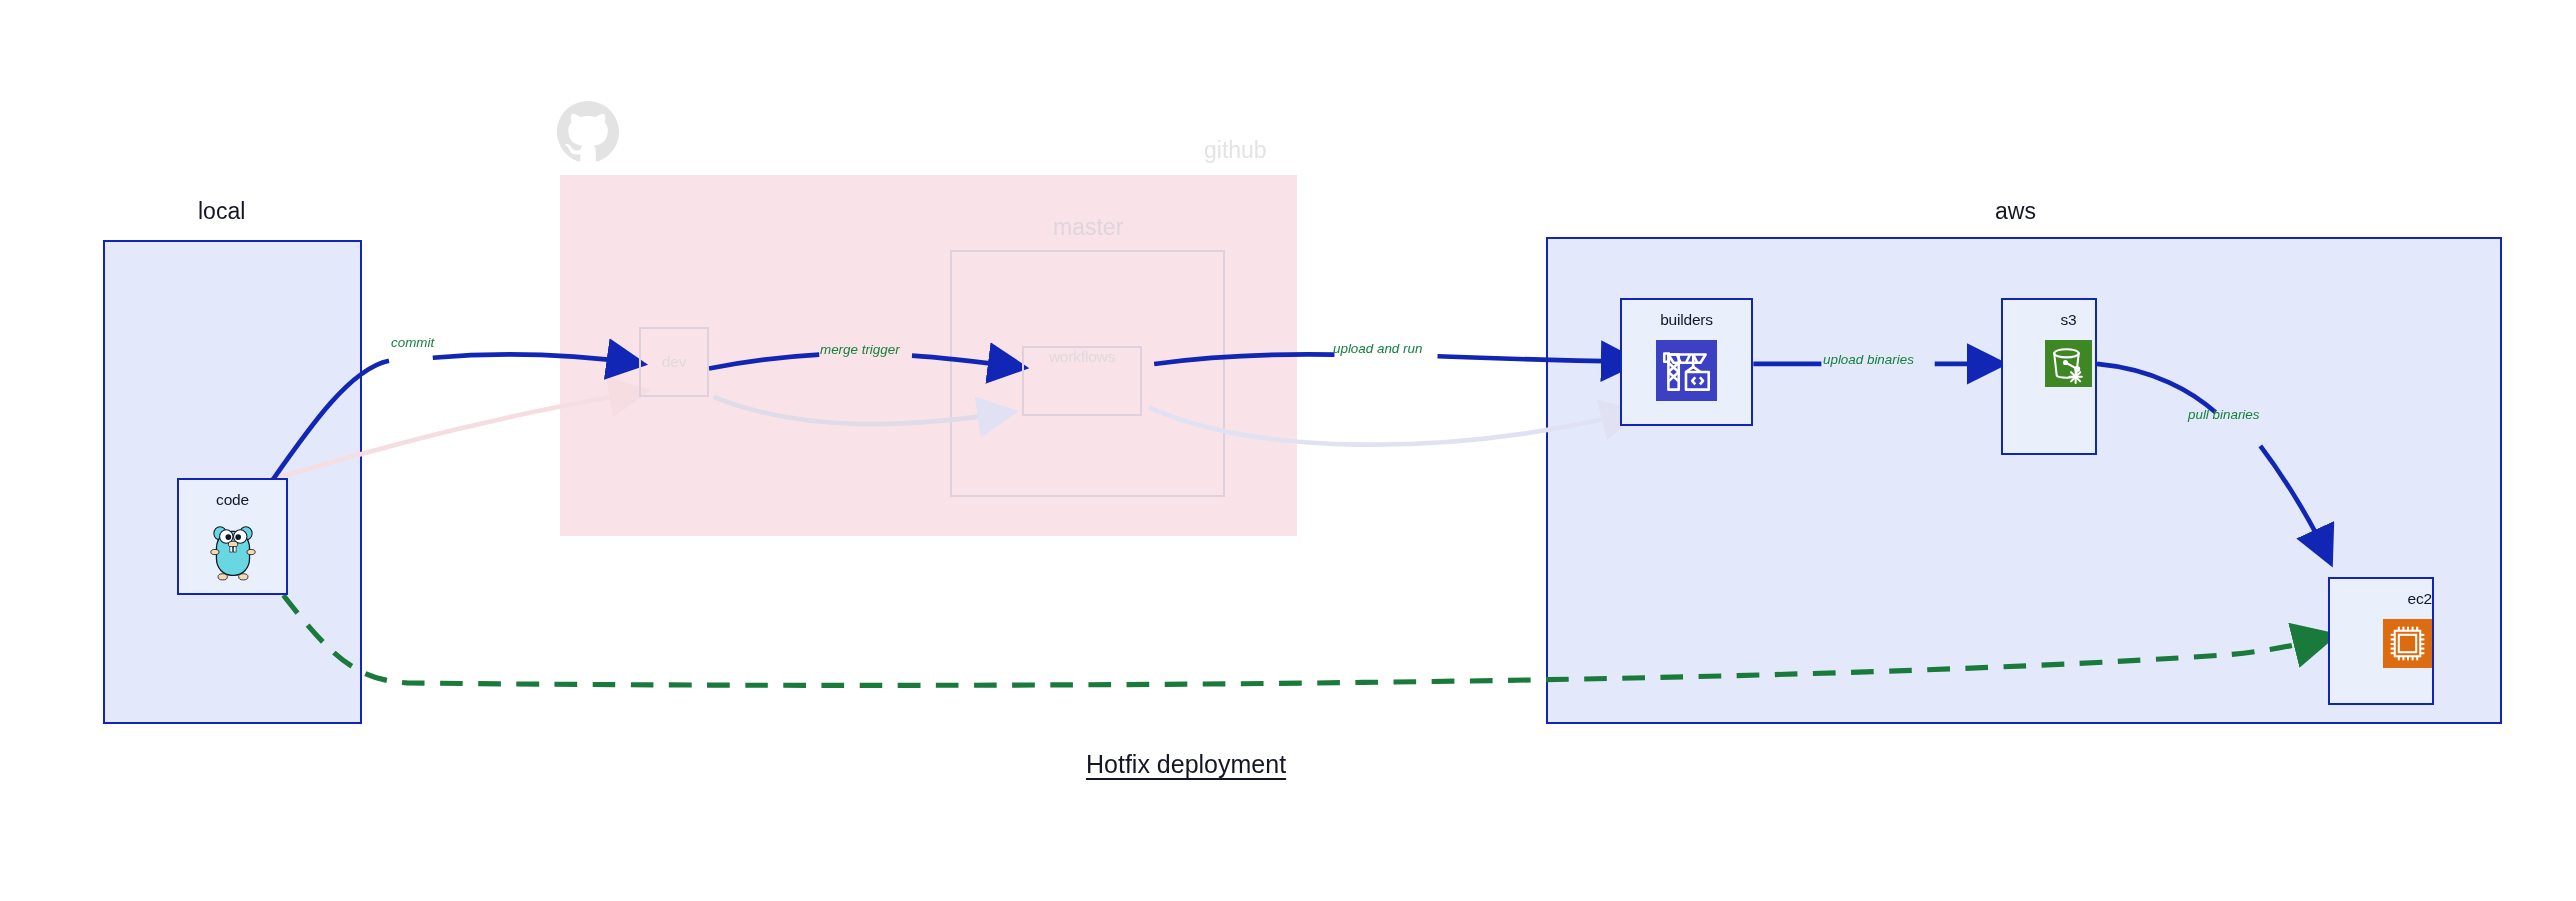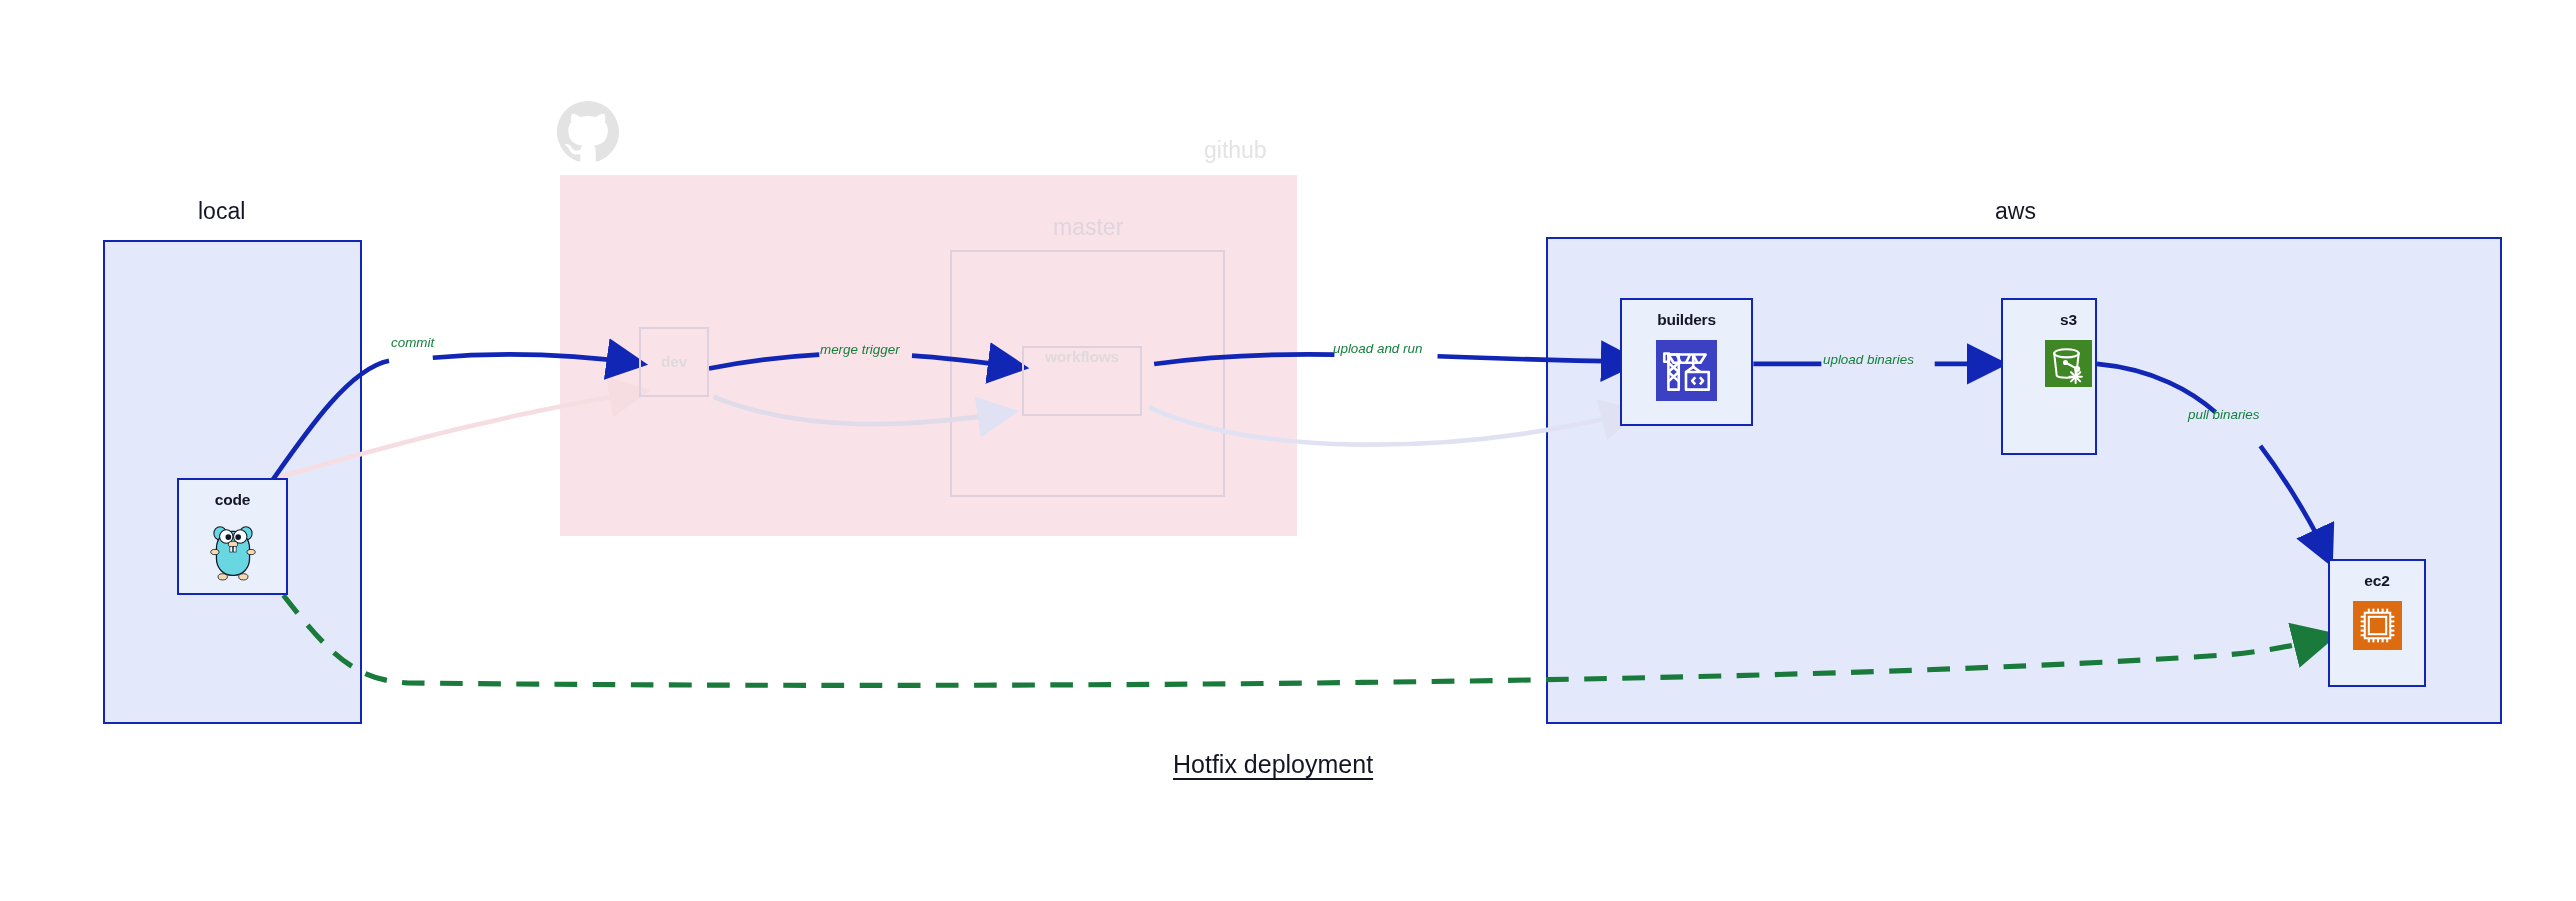--- a/index.html
+++ b/index.html
@@ -10,21 +10,21 @@
   .cluster-local,.cluster-aws{background:#e3e9fb;border:2.6px solid #1126b5;}
   .cluster-github{background:#f9e3e8;border:none;}
   .cluster-master{background:transparent;border:2.6px solid #dfd0dd;}
 
   .cluster-label{position:absolute;font-size:23px;color:#141626;white-space:nowrap;}
   .cluster-label.faded{color:#e3e3e3;}
   .cluster-label.faded-pink{color:#e0d4dd;margin-left:16px;}
 
   .node{position:absolute;box-sizing:border-box;background:#eaeffc;border:2.6px solid #1126b5;
         display:flex;flex-direction:column;align-items:center;}
-  .node-title{font-size:15.5px;font-weight:bold;color:#141626;margin-top:11.3px;letter-spacing:-0.2px;}
+  .node-title{font-size:15.5px;font-weight:normal;color:#141626;margin-top:11.3px;letter-spacing:-0.2px;}
   .node-icon{margin-top:10.3px;}
   .node.ghost{background:transparent;border:2.6px solid #ded0dc;}
   .node.ghost .node-title{color:#e0d9de;}
 
   .edge-label{position:absolute;font-size:13.4px;font-style:italic;color:#15803d;
               white-space:nowrap;background:transparent;}
 
   .title{position:absolute;font-size:25px;color:#141626;text-decoration:underline;
          text-underline-offset:5.2px;white-space:nowrap;}
 
@@ -197,21 +197,21 @@
 
           <line x1="60" y1="60" x2="60" y2="84"></line>
           <line x1="48" y1="72" x2="72" y2="72"></line>
           <line x1="51" y1="63" x2="69" y2="81"></line>
           <line x1="69" y1="63" x2="51" y2="81"></line>
         </g>
       </svg>
     </span>
   </div>
 
-  <div class="node" style="left:2328px;top:559px;width:98px;height:128px;">
+  <div class="node" style="left:2328px;top:577px;width:106px;height:128px;align-items:flex-end;">
     <span class="node-title">ec2</span>
     <span class="node-icon">
       <svg width="49" height="49" viewBox="0 0 96 96">
         <rect x="0" y="0" width="96" height="96" fill="#dd6b10"></rect>
         <g fill="none" stroke="#ffffff" stroke-width="4">
           <rect x="23" y="23" width="50" height="50"></rect>
           <rect x="31" y="31" width="34" height="34"></rect>
           <line x1="31" y1="15" x2="31" y2="23"></line>
           <line x1="40" y1="15" x2="40" y2="23"></line>
           <line x1="49" y1="15" x2="49" y2="23"></line>
@@ -230,16 +230,16 @@
           <line x1="73" y1="31" x2="81" y2="31"></line>
           <line x1="73" y1="40" x2="81" y2="40"></line>
           <line x1="73" y1="49" x2="81" y2="49"></line>
           <line x1="73" y1="58" x2="81" y2="58"></line>
           <line x1="73" y1="67" x2="81" y2="67"></line>
         </g>
       </svg>
     </span>
   </div>
 
-  <div class="title" style="left:1173px;top:750px;text-align:right;">Hotfix deployment</div>
+  <div class="title" style="left:1086px;top:750px;text-align:right;">Hotfix deployment</div>
 
 </div>
 
 
 </body></html>

